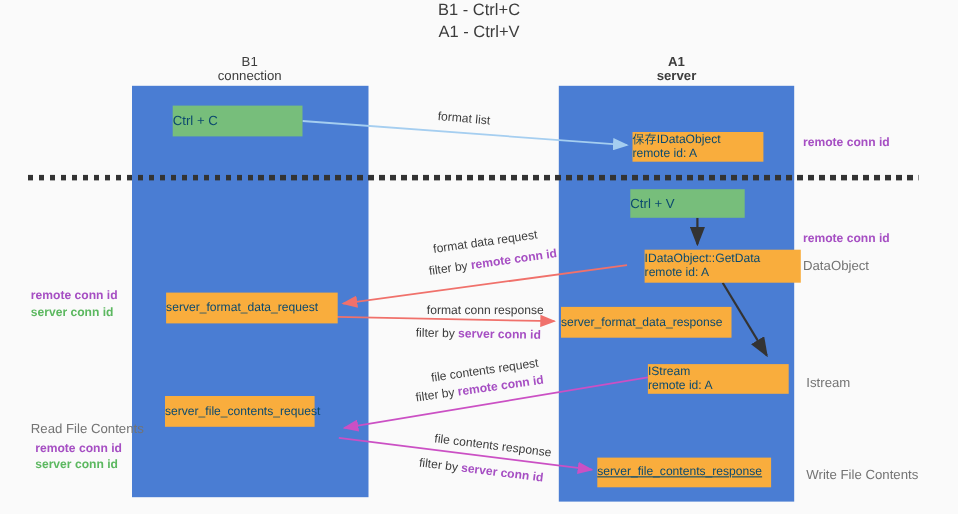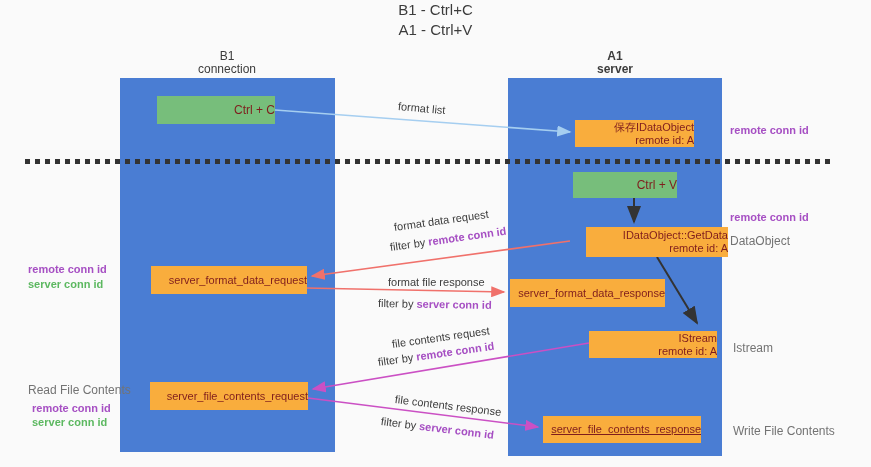--- a/index.html
+++ b/index.html
@@ -14,22 +14,22 @@
   }
   .lane{background:#4A7DD3;}
   .lane-header{
     text-align:center;color:#3C3C3C;font-size:12px;line-height:13px;
   }
   .dashed-line{
     left:25px;top:159px;width:810px;height:5px;
     background:repeating-linear-gradient(90deg,#333 0 5px,rgba(0,0,0,0) 5px 10px);
   }
   .node{
-    background:#F9AD3D;color:#7f1d1d;display:flex;flex-direction:column;
-    align-items:flex-end;justify-content:center;font-size:11px;line-height:13px;
+    background:#F9AD3D;color:#0c4a6e;display:flex;flex-direction:column;
+    align-items:flex-start;justify-content:center;font-size:11px;line-height:13px;
     text-align:center;
   }
   .node.green{background:#77BE7B;font-size:12px;}
   .lbl{font-size:12px;color:#737373;white-space:nowrap;}
   .lbl-sm{font-size:11px;white-space:nowrap;}
   .purple{color:#A64FC3;font-weight:bold;}
   .greentxt{color:#5CB860;font-weight:bold;}
   .arrow-label{font-size:11px;color:#3C3C3C;white-space:nowrap;transform-origin:left center;}
   .rot5{transform:rotate(5deg);}
   .rot7{transform:rotate(7deg);}
@@ -109,21 +109,21 @@
 
   <div class="abs node" style="left:151px;top:266px;width:156px;height:28px;">
     <div>server_format_data_request</div>
   </div>
 
   <div class="abs node" style="left:589px;top:331px;width:128px;height:27px;">
     <div>IStream</div>
     <div>remote id: A</div>
   </div>
 
-  <div class="abs node" style="left:150px;top:382px;width:158px;height:28px;">
+  <div class="abs node" style="left:150px;top:360px;width:136px;height:28px;">
     <div>server_file_contents_request</div>
   </div>
 
   <div class="abs node" style="left:543px;top:416px;width:158px;height:27px;text-decoration:underline;">
     <div>server_file_contents_response</div>
   </div>
 
   <div class="abs lbl-sm purple" style="left:730px;top:124px;">remote conn id</div>
   <div class="abs lbl-sm purple" style="left:730px;top:211px;">remote conn id</div>
   <div class="abs lbl" style="left:730px;top:234px;">DataObject</div>
@@ -134,21 +134,21 @@
   <div class="abs lbl-sm greentxt" style="left:28px;top:278px;">server conn id</div>
   <div class="abs lbl" style="left:28px;top:383px;">Read File Contents</div>
   <div class="abs lbl-sm purple" style="left:32px;top:402px;">remote conn id</div>
   <div class="abs lbl-sm greentxt" style="left:32px;top:416px;">server conn id</div>
 
   <div class="abs arrow-label rot5" style="left:398px;top:100px;">format list</div>
 
   <div class="abs arrow-label rotn8" style="left:394px;top:221px;">format data request</div>
   <div class="abs arrow-label rotn8" style="left:390px;top:241px;"><span>filter by </span><span class="purple">remote conn id</span></div>
 
-  <div class="abs arrow-label" style="left:388px;top:276px;">format file response</div>
+  <div class="abs arrow-label" style="left:388px;top:276px;">format conn response</div>
   <div class="abs arrow-label rot1" style="left:378px;top:297px;"><span>filter by </span><span class="purple">server conn id</span></div>
 
   <div class="abs arrow-label rotn8" style="left:392px;top:338px;">file contents request</div>
   <div class="abs arrow-label rotn8" style="left:378px;top:356px;"><span>filter by </span><span class="purple">remote conn id</span></div>
 
   <div class="abs arrow-label rot7" style="left:395px;top:393px;">file contents response</div>
   <div class="abs arrow-label rot7" style="left:381px;top:415px;"><span>filter by </span><span class="purple">server conn id</span></div>
 
 </div>
 

